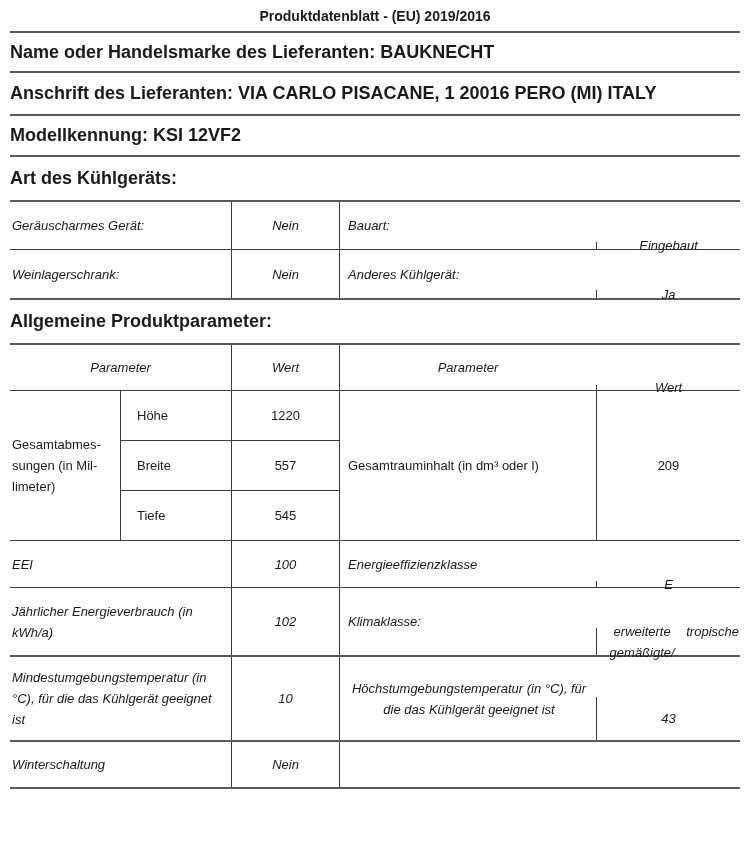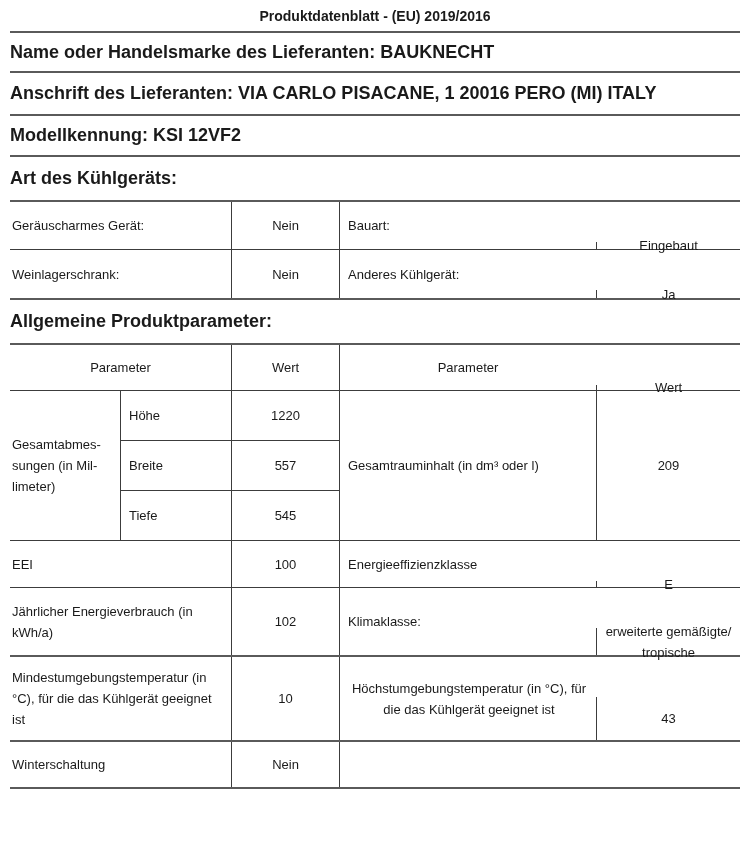--- a/index.html
+++ b/index.html
@@ -43,21 +43,21 @@
   .head-row.h-model    { height: 41px; }
   .head-row.h-type     { height: 43px; border-bottom: none; }
   .head-row.h-params   { height: 43px; border-bottom: none; }
 
   
   .tbl {
     border-top: 2px solid #5a5a5a;
     border-bottom: 2px solid #5a5a5a;
     font-size: 13px;
   }
-  .trow { display: flex; }
+  .trow { display: flex; font-style: italic; }
   .cell {
     display: flex;
     align-items: center;
     line-height: 21px;
   }
   .cell.lbl  { padding: 2px 4px 2px 2px; text-align: left; }
   .cell.lbl2 { padding: 2px 6px 2px 8px; text-align: center; }
   .cell.val  { justify-content: center; text-align: center; padding: 2px 1px; }
   .c1 { width: 221px; }
   .c2 { width: 108px; border-left: 1px solid #3c3c3c; }
@@ -89,21 +89,21 @@
     line-height: 21px;
   }
   .dim-mid { width: 219px; display: flex; flex-direction: column; }
   .dim-sub { display: flex; height: 49px; }
   .dim-sub + .dim-sub { height: 50px; border-top: 1px solid #3c3c3c; }
   .dim-name {
     width: 111px;
     border-left: 1px solid #3c3c3c;
     display: flex;
     align-items: center;
-    padding-left: 8px;
+    padding-left: 16px;
   }
   .dim-val {
     width: 108px;
     border-left: 1px solid #3c3c3c;
     display: flex;
     align-items: center;
     justify-content: center;
   }
   .dim-right-param {
     width: 257px;
@@ -114,21 +114,21 @@
     line-height: 21px;
   }
   .dim-right-val {
     width: 144px;
     border-left: 1px solid #3c3c3c;
     display: flex;
     align-items: center;
     justify-content: center;
   }
 
-  .stack { display: flex; flex-direction: column; justify-content: center; }
+  .stack { display: flex; flex-direction: row; justify-content: center; }
   .stack span { display: block; }
   .val .stack span { text-align: center; }
 </style>
 </head>
 <body>
 
 <div class="doc">
 
   <div class="title-block">Produktdatenblatt - (EU) 2019/2016</div>
 

